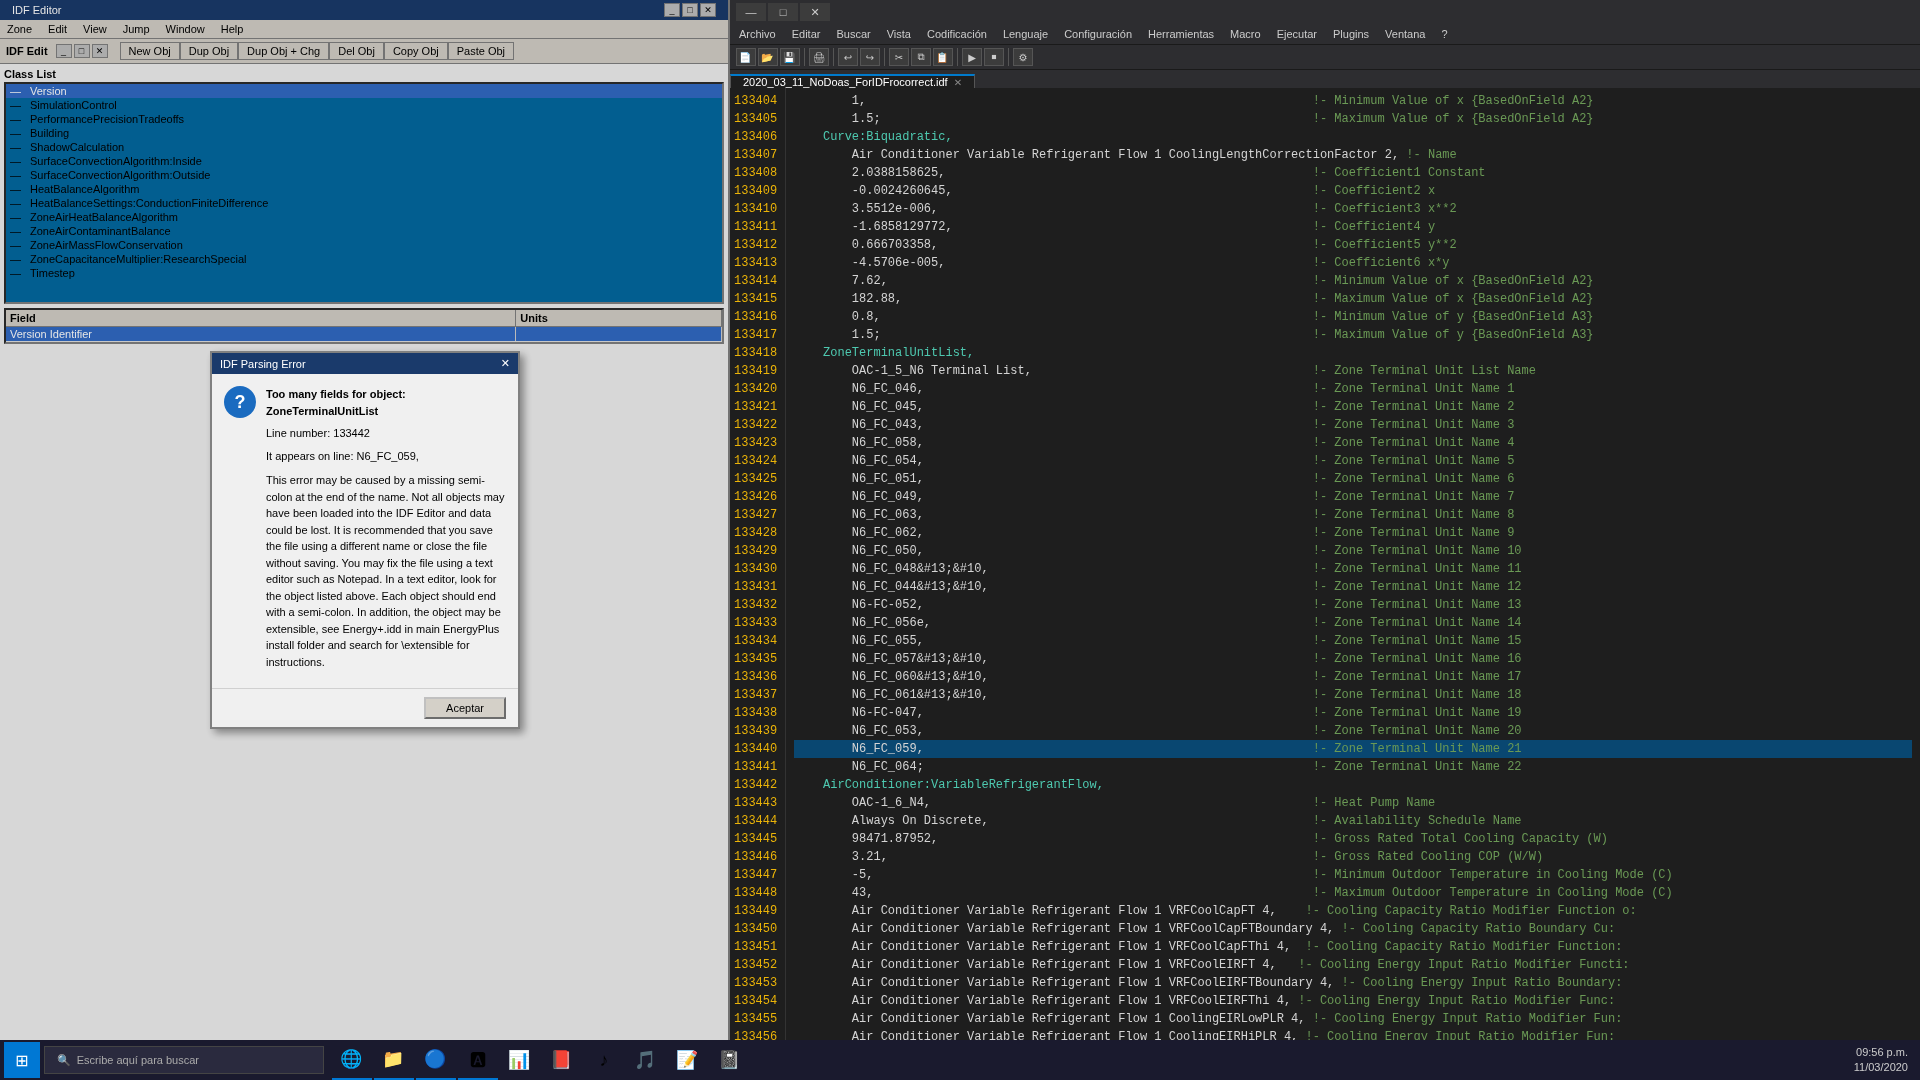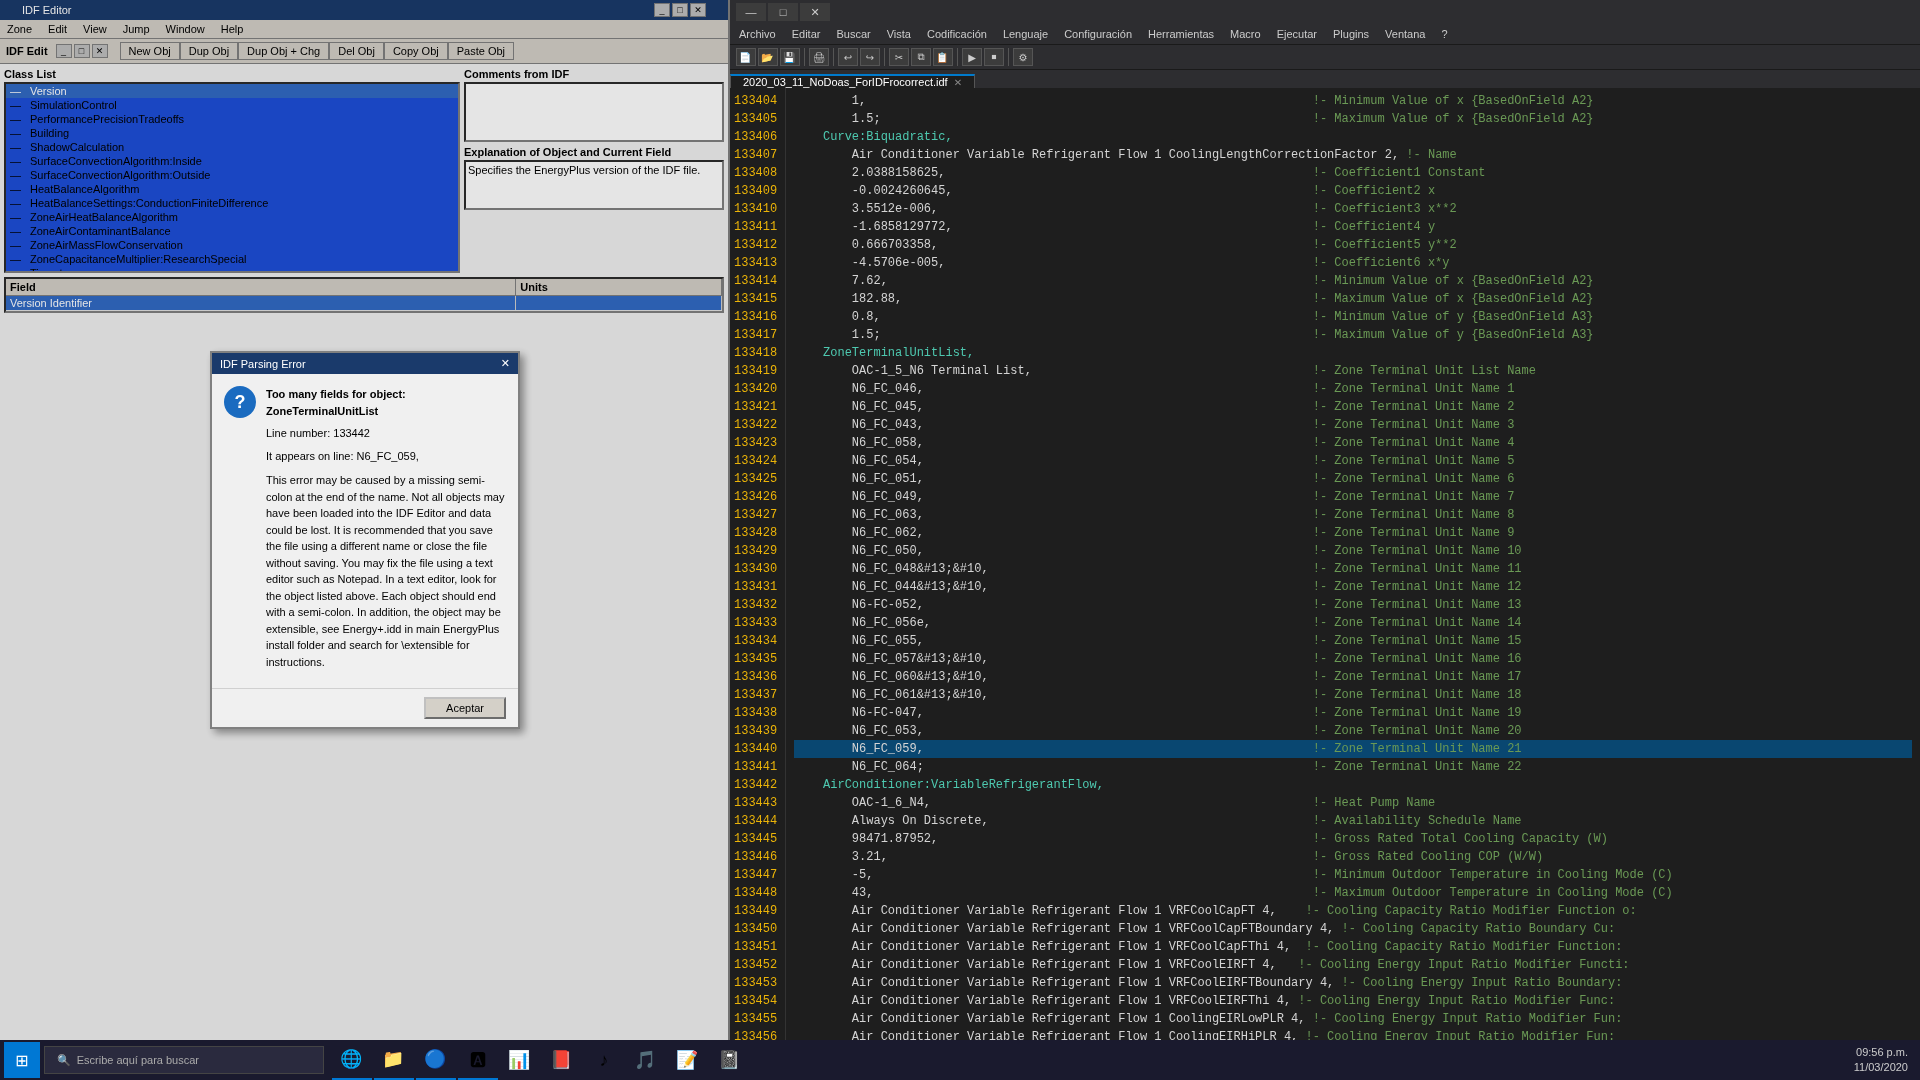--- a/index.html
+++ b/index.html
@@ -1,37 +1,37 @@
 <!DOCTYPE html>
 <html><head>
   <meta charset="utf-8">
   <style>
     * { margin: 0; padding: 0; box-sizing: border-box; }
     body { width: 1920px; height: 1080px; overflow: hidden; font-family: 'Segoe UI', Tahoma, Arial, sans-serif; font-size: 11px; background: #c0c0c0; display: flex; }
 
     
     .left-panel { width: 730px; height: 1080px; background: #f0f0f0; display: flex; flex-direction: column; border-right: 2px solid #808080; }
 
-    .left-title-bar { background: #1a3a6b; color: white; padding: 3px 22px; font-size: 11px; display: flex; justify-content: space-between; align-items: center; }
+    .left-title-bar { background: #1a3a6b; color: white; padding: 3px 12px; font-size: 11px; display: flex; justify-content: space-between; align-items: center; }
     .left-title-bar .title-text { font-size: 11px; }
     .left-title-bar .win-controls { display: flex; gap: 2px; }
     .left-title-bar .win-btn { width: 16px; height: 14px; background: #c0c0c0; border: 1px solid #808080; font-size: 9px; cursor: pointer; display: flex; align-items: center; justify-content: center; color: black; }
 
     .left-menu { background: #d4d0c8; border-bottom: 1px solid #808080; display: flex; padding: 2px 4px; gap: 10px; }
     .left-menu span { font-size: 11px; cursor: pointer; padding: 1px 3px; }
 
     .toolbar { background: #d4d0c8; padding: 3px 6px; display: flex; align-items: center; gap: 4px; border-bottom: 1px solid #808080; }
     .toolbar-label { font-size: 11px; font-weight: bold; margin-right: 4px; }
     .toolbar-btn { background: #d4d0c8; border: 1px solid #808080; padding: 2px 8px; font-size: 11px; cursor: pointer; }
     .idf-edit-win-controls { display: flex; gap: 2px; }
     .idf-edit-win-btn { width: 16px; height: 14px; background: #c0c0c0; border: 1px solid #808080; font-size: 9px; cursor: pointer; display: flex; align-items: center; justify-content: center; }
 
     .idf-main { flex: 1; display: flex; flex-direction: column; padding: 4px; gap: 4px; overflow: hidden; }
     .class-header { font-size: 11px; font-weight: bold; margin-bottom: 2px; }
-    .class-list { border: 2px inset #808080; background: #1d4ed8; height: 191px; overflow-y: auto; }
+    .class-list { border: 2px inset #808080; background: #0369a1; height: 222px; overflow-y: auto; }
     .class-list-item { padding: 1px 4px; font-size: 11px; cursor: pointer; white-space: nowrap; }
     .class-list-item.selected { background: #316ac5; color: white; }
     .class-list-item .indent { display: inline-block; width: 20px; }
 
     .comments-section { display: flex; flex-direction: column; }
     .comments-header { font-size: 11px; font-weight: bold; margin-bottom: 2px; }
     .comments-area { border: 2px inset #808080; background: white; height: 60px; padding: 2px; font-size: 11px; }
 
     .explanation-section { display: flex; flex-direction: column; }
     .explanation-header { font-size: 11px; font-weight: bold; margin-bottom: 2px; }
@@ -152,32 +152,20 @@
             <div class="class-list-item"><span class="indent">—</span>SurfaceConvectionAlgorithm:Inside</div>
             <div class="class-list-item"><span class="indent">—</span>SurfaceConvectionAlgorithm:Outside</div>
             <div class="class-list-item"><span class="indent">—</span>HeatBalanceAlgorithm</div>
             <div class="class-list-item"><span class="indent">—</span>HeatBalanceSettings:ConductionFiniteDifference</div>
             <div class="class-list-item"><span class="indent">—</span>ZoneAirHeatBalanceAlgorithm</div>
             <div class="class-list-item"><span class="indent">—</span>ZoneAirContaminantBalance</div>
             <div class="class-list-item"><span class="indent">—</span>ZoneAirMassFlowConservation</div>
             <div class="class-list-item"><span class="indent">—</span>ZoneCapacitanceMultiplier:ResearchSpecial</div>
             <div class="class-list-item"><span class="indent">—</span>Timestep</div>
           </div>
-      </div>
-      <div class="right-sections">
-        <div class="comments-section">
-          <div class="comments-header">Comments from IDF</div>
-          <div class="comments-area"></div>
-        </div>
-        <div class="explanation-section">
-          <div class="explanation-header">Explanation of Object and Current Field</div>
-          <div class="explanation-area">
-            <span>Specifies the EnergyPlus version of the IDF file.</span>
-          </div>
-        </div>
       </div>
     </div>
 
     <div class="field-table-container" style="flex-shrink:0;">
       <table class="field-table">
         <thead>
           <tr>
             <th>Field</th>
             <th>Units</th>
           </tr>

